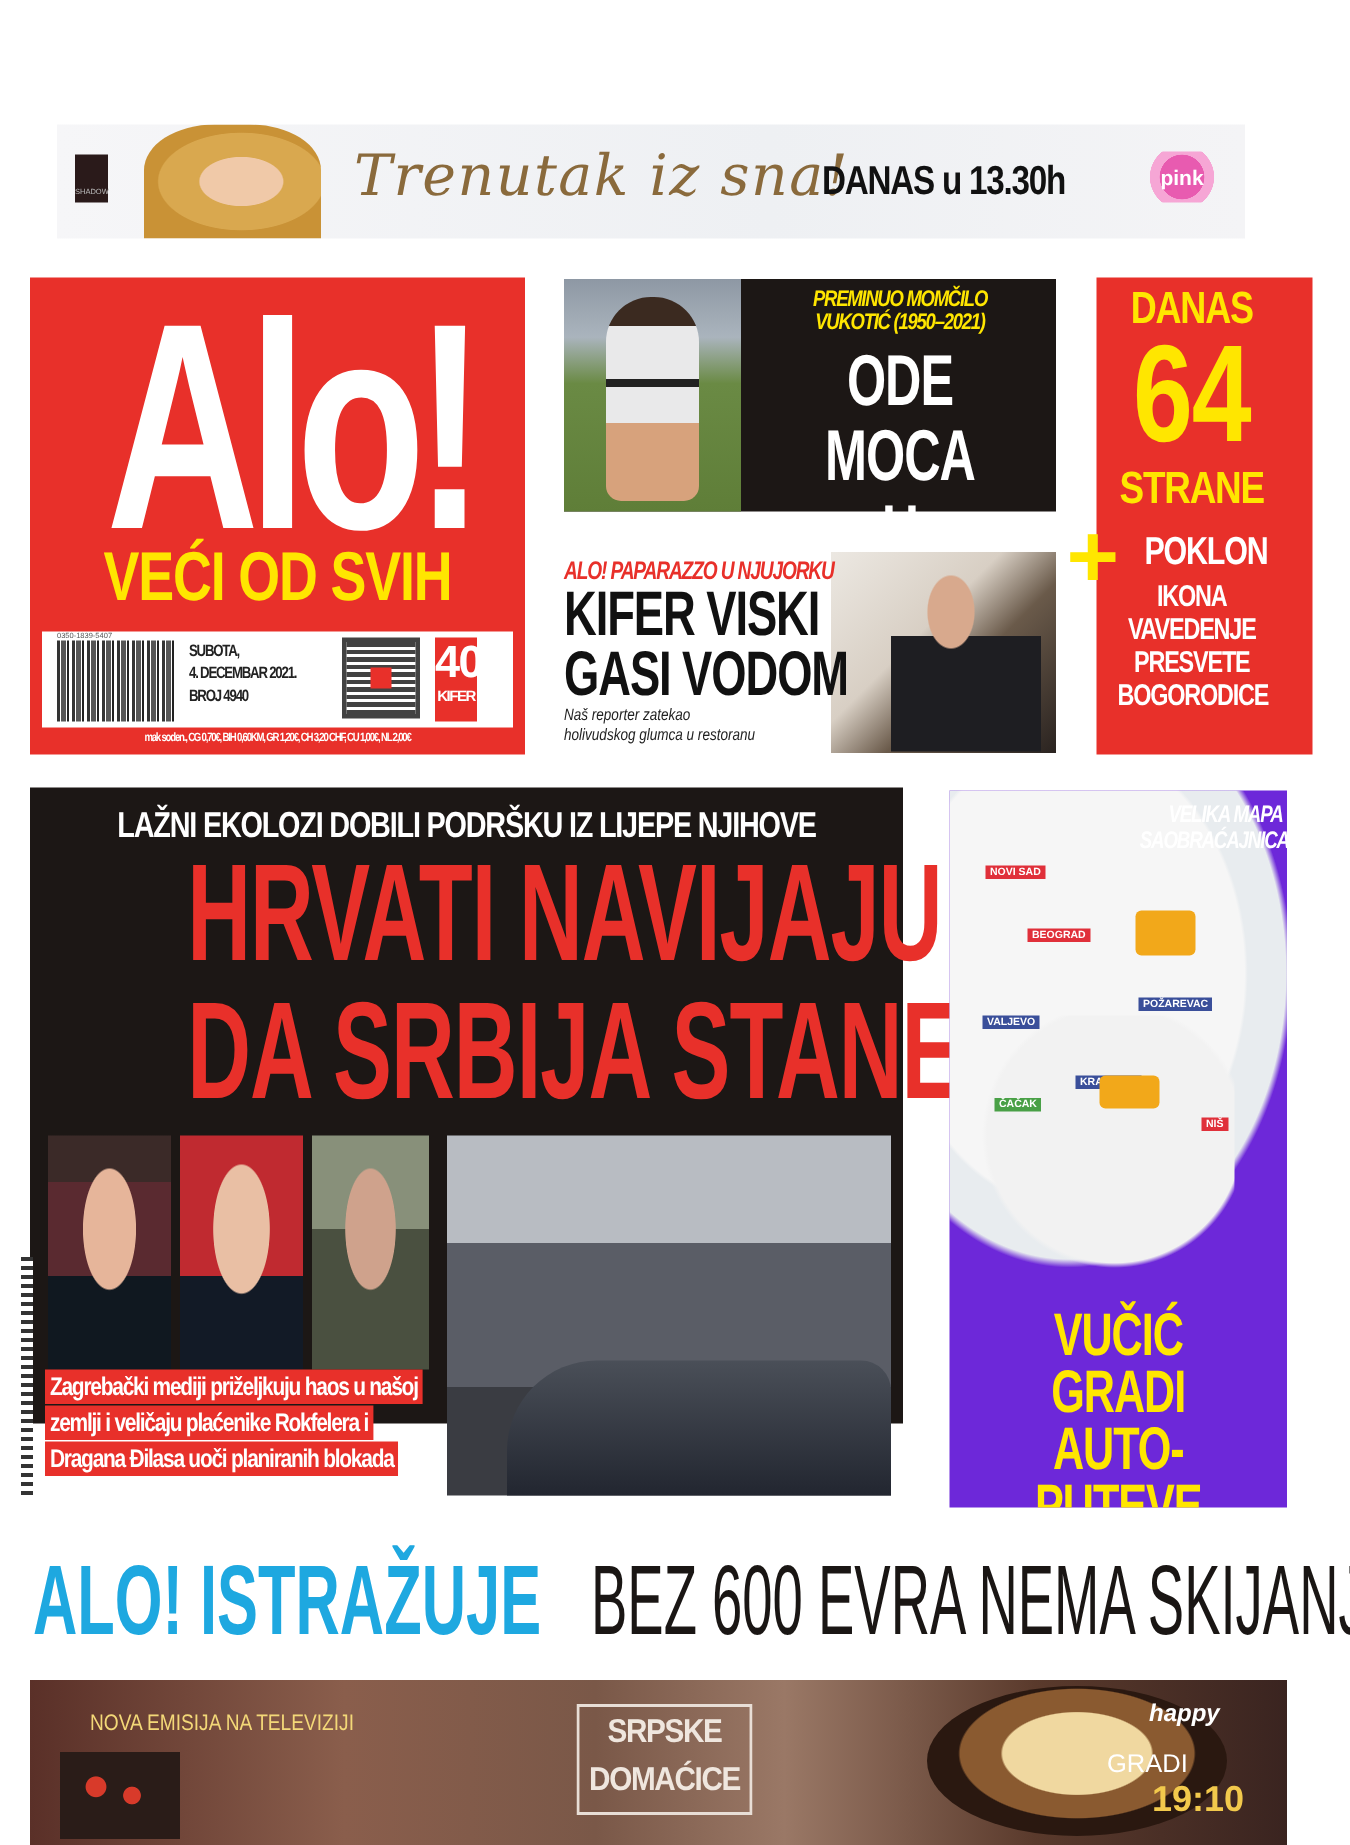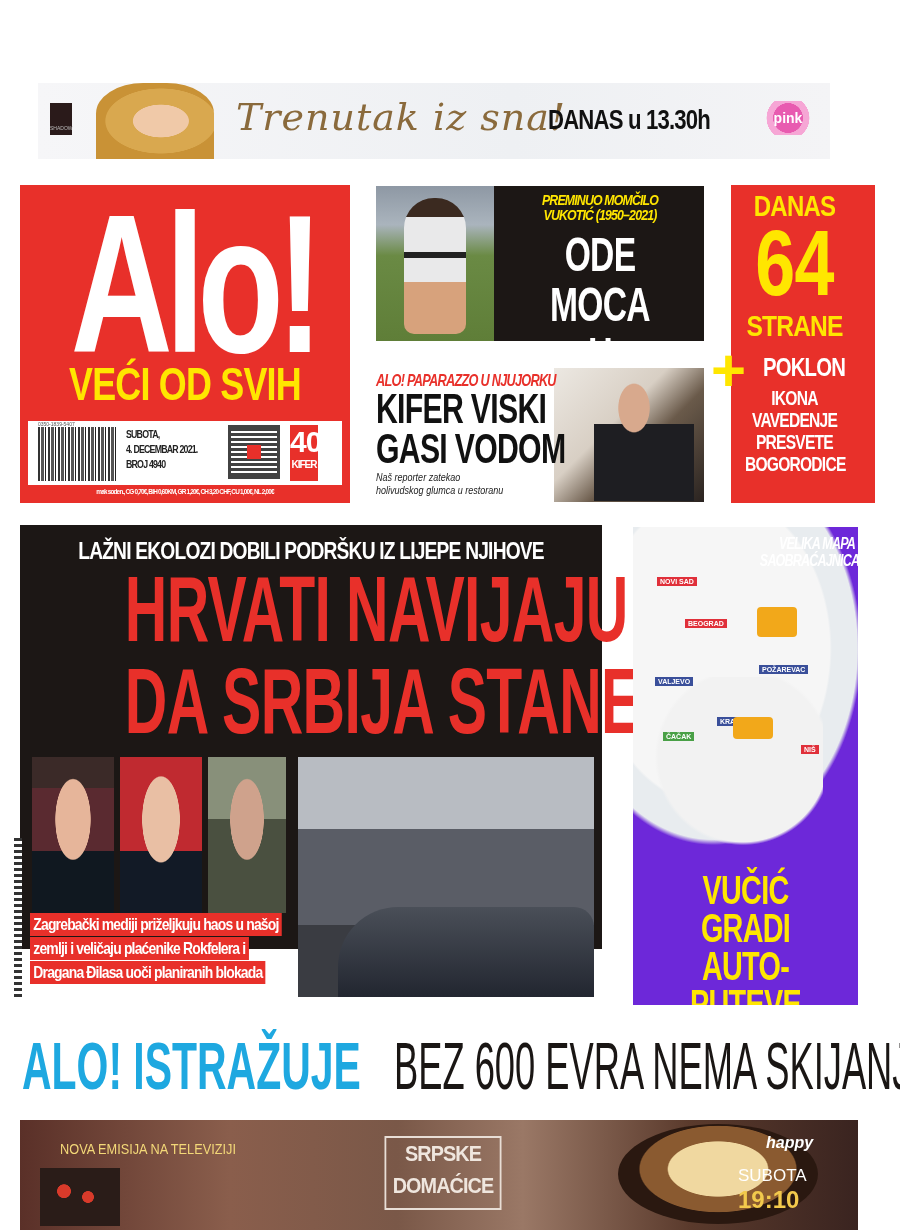--- a/index.html
+++ b/index.html
@@ -86,21 +86,21 @@
   #istrazuje .text { position:absolute; left:372px; top:0; display:inline-block; color:#1a1614; font-size:66px; line-height:70px; font-weight:400; transform: scaleX(0.55); transform-origin:left; }
 
   
   #bottom-ad { left: 20px; top: 1077px; width: 838px; height: 136px; background: linear-gradient(90deg,#5a3028 0%,#8a5e4c 25%,#7a5848 45%,#9a7866 60%,#5a3a2c 80%,#3a2420 100%); overflow:hidden; }
   #bottom-ad .flower { position:absolute; left:20px; top:48px; width:80px; height:58px; background: radial-gradient(circle at 30% 40%,#d83a2a 0 10%,transparent 11%), radial-gradient(circle at 60% 50%,#d83a2a 0 10%,transparent 11%), #2a1c18; }
   #bottom-ad .pot { position:absolute; left:598px; top:4px; width:200px; height:100px; border-radius:50%; background: radial-gradient(ellipse at 50% 45%, #f0d8a0 0 35%, #8a5a30 36% 55%, #2a1810 56% 100%); }
   #bottom-ad .tag { position:absolute; left:40px; top:20px; color:#f3d878; font-size:15px; transform: scaleX(0.85); transform-origin:left; }
   #bottom-ad .show { position:absolute; left:358px; top:16px; width:130px; height:74px; border:2px solid #e8ded6; color:#efe6de; text-align:center; font-size:22px; line-height:32px; transform: scaleX(0.9); }
   #bottom-ad .happy { position:absolute; left:746px; top:14px; color:#fff; font-size:16px; font-style:italic; font-weight:700; }
   #bottom-ad .day { position:absolute; left:718px; top:46px; color:#fff; font-size:17px; }
-  #bottom-ad .time { position:absolute; left:718px; top:66px; color:#f2c94c; font-size:24px; font-weight:700; }
+  #bottom-ad .time { position:absolute; left:748px; top:66px; color:#f2c94c; font-size:24px; font-weight:700; }
 
   #bottom-line { left:0; top:1226px; width:900px; height:4px; background:#555; }
   #side-strip { left:14px; top:795px; width:8px; height:160px; background: repeating-linear-gradient(180deg,#333 0 3px,#fff 3px 6px); }
 </style>
 </head>
 <body>
 
 <div id="top-ad" class="abs">
   <div class="logo-box">SHADOW</div>
   <div class="face"></div>
@@ -219,17 +219,17 @@
 
 <div id="bottom-ad" class="abs">
   <div class="flower"></div>
   <div class="pot"></div>
   <div class="tag">NOVA EMISIJA NA TELEVIZIJI</div>
   <div class="show cond">
     <div>SRPSKE</div>
     <div>DOMAĆICE</div>
   </div>
   <div class="happy">happy</div>
-  <div class="day">SUBOTA</div>
+  <div class="day">GRADI</div>
   <div class="time">19:10</div>
 </div>
 
 <div id="bottom-line" class="abs"></div>
 
 </body></html>

